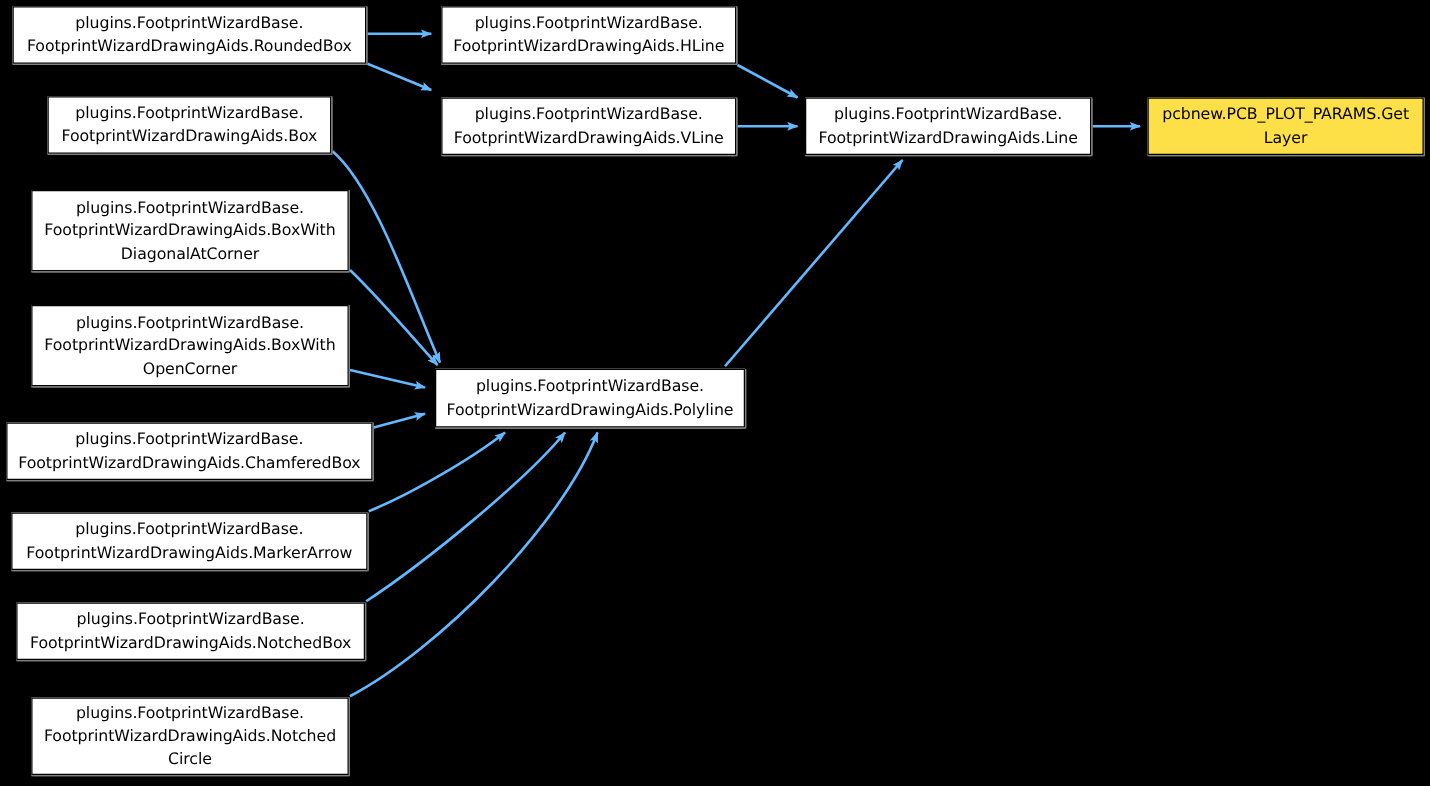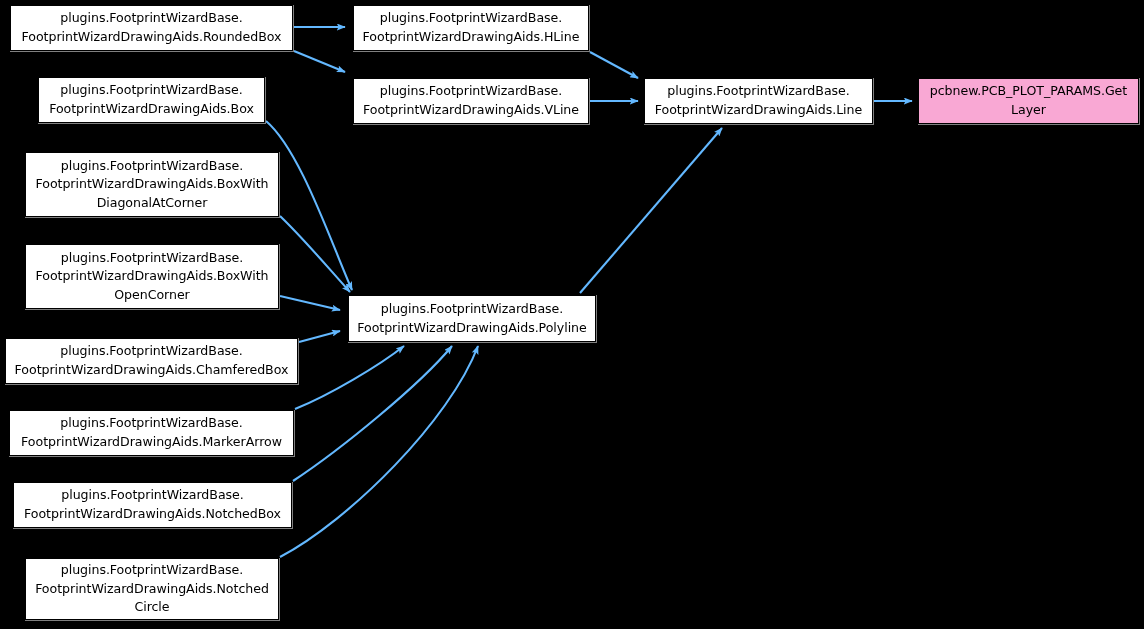--- a/index.html
+++ b/index.html
@@ -33,21 +33,21 @@
     letter-spacing:-0.05px;
     box-shadow:1px 1px 0 0 #808080, 1px 0 0 0 #808080, 0 1px 0 0 #808080;
     overflow:hidden;
   }
   .node .label{
     display:block;
     padding:0 3px;
     white-space:pre-line;
   }
   .node.external{
-    background:#f9a8d4;
+    background:#fde047;
     color:#000;
   }
 </style>
 </head>
 <body>
 
 <div id="graph">
   <svg id="edges" viewBox="0 0 1144 629" width="1144" height="629" xmlns="http://www.w3.org/2000/svg">
     <defs>
       <marker id="arrowhead" markerWidth="9" markerHeight="7" refX="8.2" refY="3.5" orient="auto" markerUnits="userSpaceOnUse">

